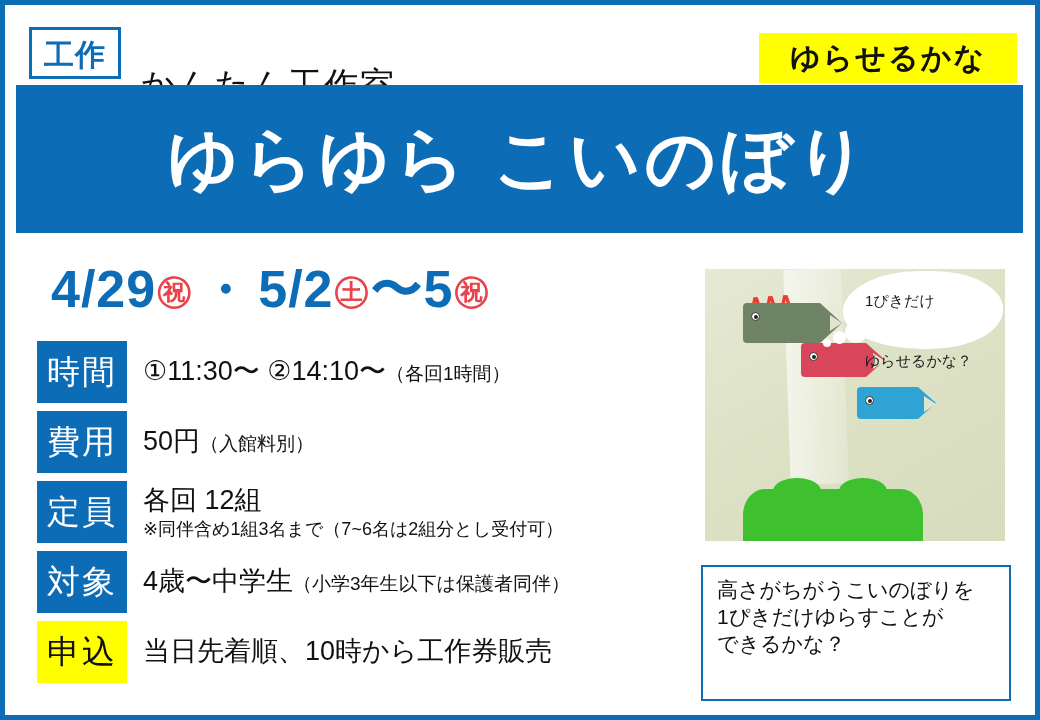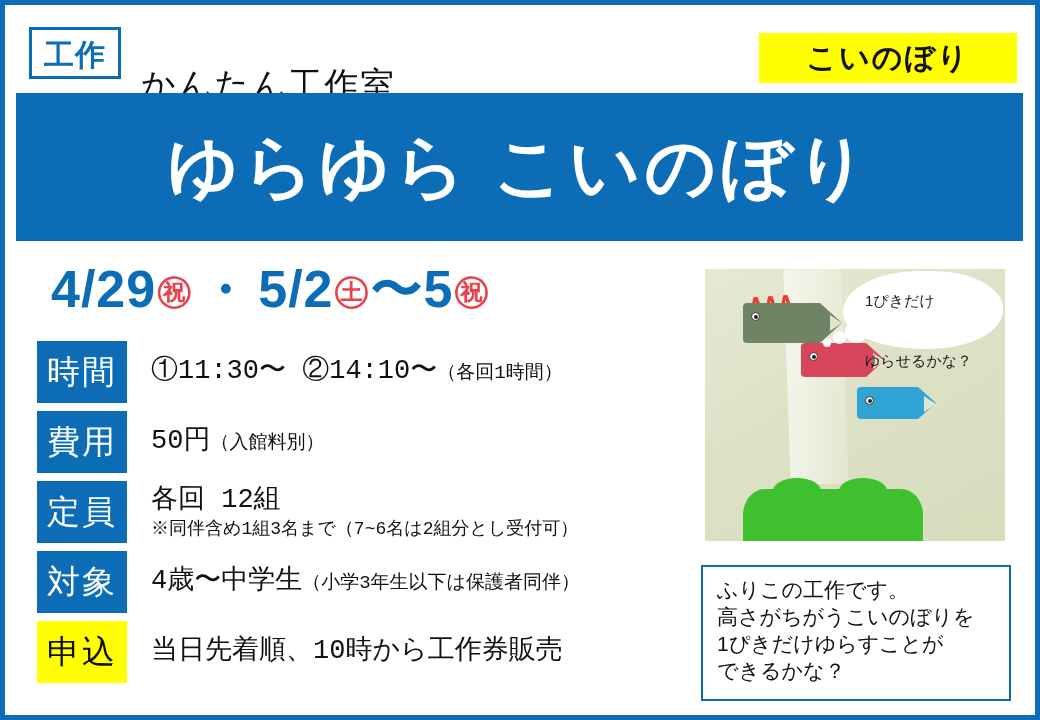--- a/index.html
+++ b/index.html
@@ -67,21 +67,21 @@
     font-size: 30px;
     font-weight: bold;
     color: #111111;
     letter-spacing: 2px;
   }
 
   
   .title-banner {
     position: absolute;
     left: 11px;
-    top: 88px;
+    top: 80px;
     width: 1007px;
     height: 148px;
     background: #0C6CB6;
     display: flex;
     align-items: center;
     justify-content: center;
   }
   .title-banner .title-text {
     color: #ffffff;
     font-size: 70px;
@@ -135,28 +135,27 @@
     justify-content: center;
     letter-spacing: 2px;
     box-sizing: border-box;
   }
   .info-row.accent .info-label {
     background: #FFFF00;
     color: #111111;
   }
   .info-value {
     flex: 1 1 auto;
-    padding-left: 24px;
+    padding-left: 16px;
     color: #111111;
     display: flex;
     flex-direction: column;
     justify-content: center;
     min-height: 62px;
     box-sizing: border-box;
-    font-family: Liberation Mono, monospace;
   }
   .val-main {
     font-size: 27px;
     line-height: 1.15;
     white-space: nowrap;
   }
   .val-main .small {
     font-size: 19px;
   }
   .val-note {
@@ -339,21 +338,21 @@
 <body>
 
 <div id="poster">
 
   <div class="header-row">
     <div class="cat-badge">
       <span>工作</span>
     </div>
     <div class="room-name">かんたん工作室</div>
     <div class="first-come-badge">
-      <span>こいのぼり</span>
+      <span>ゆらせるかな</span>
     </div>
   </div>
 
   <div class="title-banner">
     <div class="title-text">ゆらゆら こいのぼり</div>
   </div>
 
   <div class="date-line">
     <span>4/29</span><span class="circ">㊗</span><span class="sep">・</span><span>5/2</span><span class="circ">㊏</span><span>〜5</span><span class="circ">㊗</span>
   </div>
@@ -438,19 +437,18 @@
     <div class="bubble-dot bd3"></div>
     <div class="bubble-dot bd2"></div>
     <div class="bubble-dot bd1"></div>
     <div class="thought-bubble">
       <span>1ぴきだけ</span>
       <span>ゆらせるかな？</span>
     </div>
   </div>
 
   <div class="desc-box">
-    <div class="line">ふりこの工作です。</div>
     <div class="line">高さがちがうこいのぼりを</div>
     <div class="line">1ぴきだけゆらすことが</div>
     <div class="line">できるかな？</div>
   </div>
 
 </div>
 
 </body></html>

